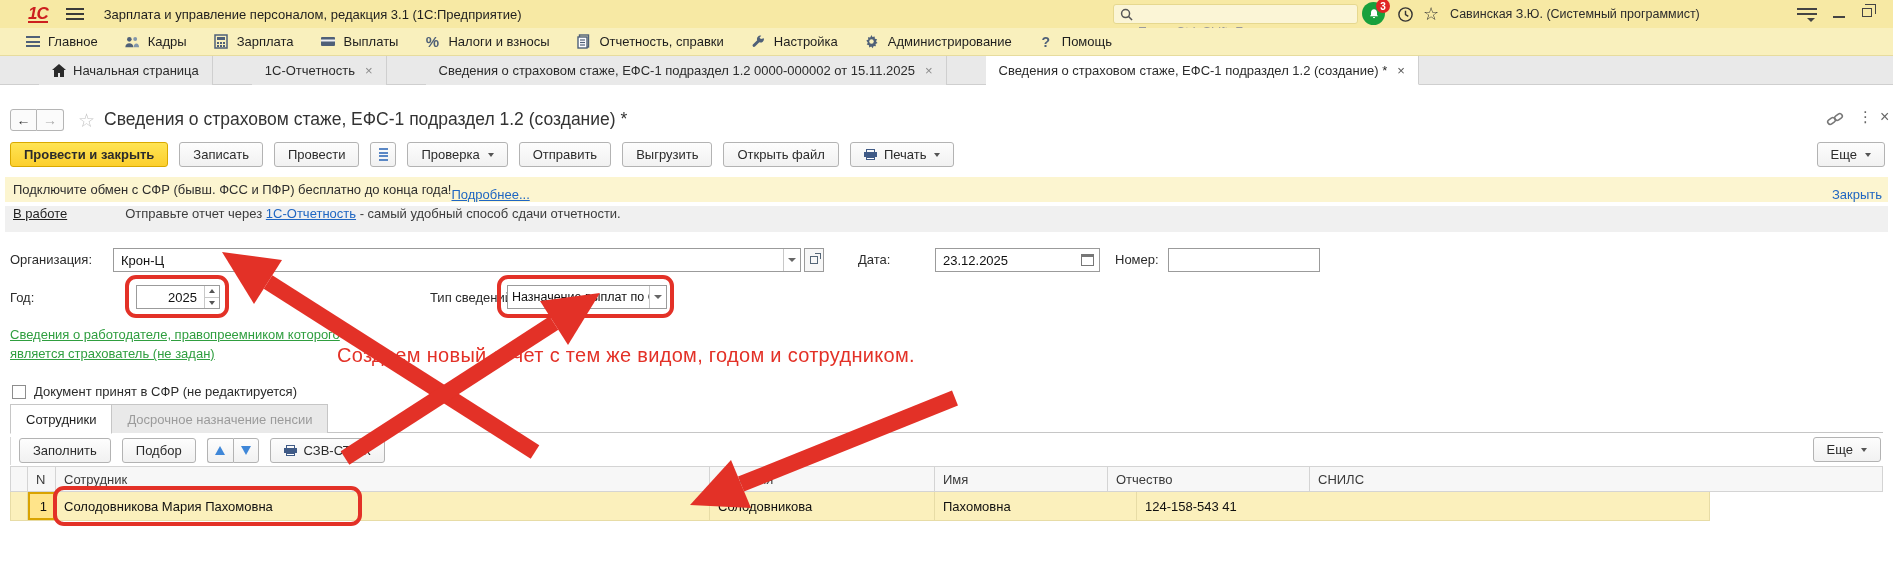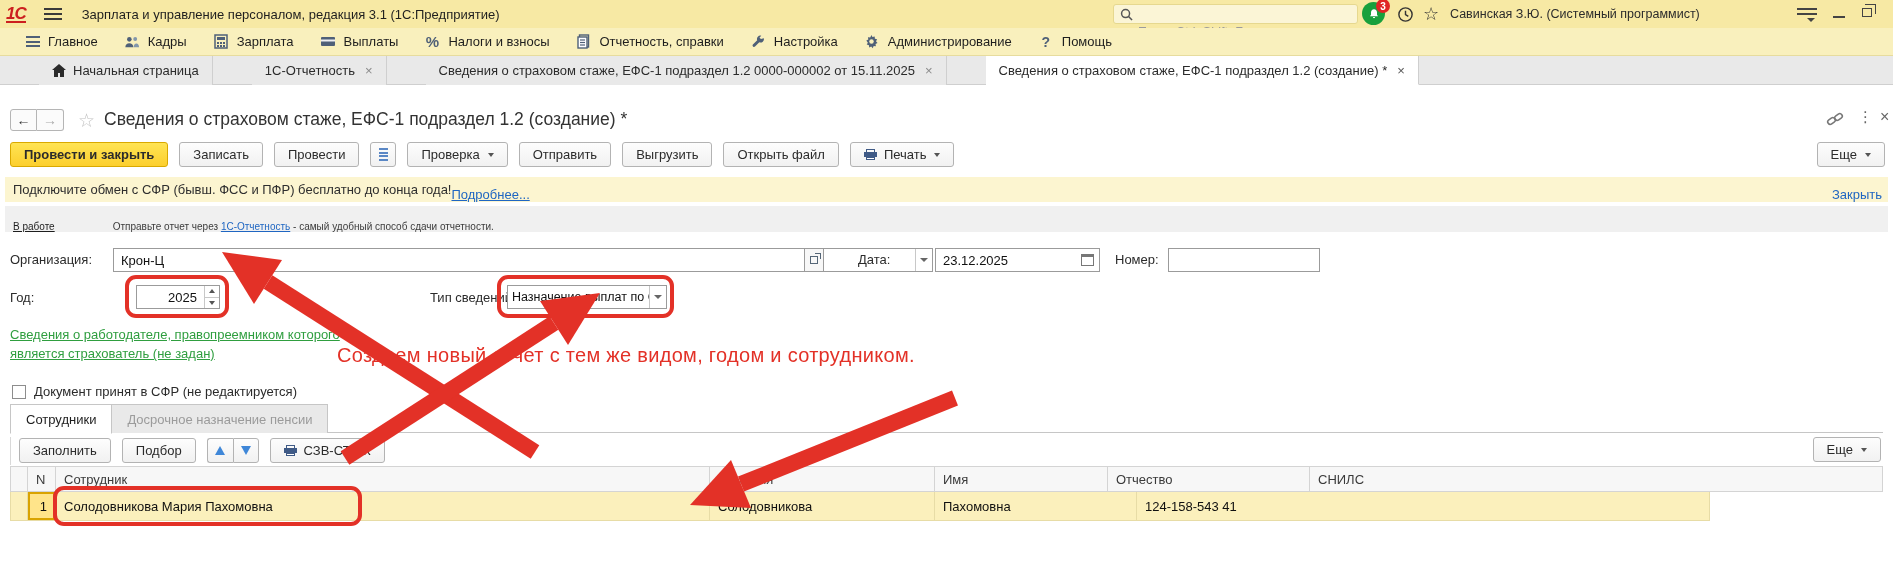--- a/index.html
+++ b/index.html
@@ -2,21 +2,21 @@
 <html><head>
 <meta charset="utf-8">
 <style>
   * { margin:0; padding:0; box-sizing:border-box; }
   html,body { background:#fff; }
   body { font-family:"Liberation Sans","DejaVu Sans",sans-serif; font-size:13px; color:#222; }
   #frame { position:relative; width:1893px; height:586px; overflow:hidden; background:#fff; }
 
   
   .titlebar { position:absolute; left:0; top:0; width:100%; height:28px; background:#f7e9a4; display:flex; align-items:center; }
-  .logo1c { font-weight:bold; font-style:italic; font-size:17px; color:#cc1f1f; margin-left:6px; letter-spacing:-1px; border-bottom:2px solid #cc1f1f; line-height:15px; }
+  .logo1c { font-weight:bold; font-style:italic; font-size:17px; color:#cc1f1f; margin-left:28px; letter-spacing:-1px; border-bottom:2px solid #cc1f1f; line-height:15px; }
   .tb-burger { width:18px; height:12px; margin-left:18px; display:flex; flex-direction:column; justify-content:space-between; }
   .tb-burger div { height:2px; background:#3a3a3a; }
   .tb-title { margin-left:20px; font-size:13px; color:#1e1e1e; }
   .searchbox { position:absolute; left:1113px; top:4px; width:245px; height:20px; background:rgba(255,255,255,.55); border:1px solid #e6d88f; border-radius:3px; display:flex; align-items:center; padding:0 6px; }
   .searchbox input { border:none; outline:none; background:transparent; font-size:12.5px; color:#444; width:200px; margin-left:5px; font-family:inherit;margin-top:36px; }
   .searchbox input::placeholder { color:#9b9b9b; }
   .bellwrap { position:absolute; left:1362px; top:2px; width:24px; height:24px; }
   .bellcirc { width:23px; height:23px; border-radius:50%; background:#18a03c; display:flex; align-items:center; justify-content:center; }
   .badge { position:absolute; right:-4px; top:-3px; min-width:14px; height:14px; border-radius:7px; background:#e02424; color:#fff; font-size:10px; font-weight:bold; display:flex; align-items:center; justify-content:center; padding:0 3px; }
   .tb-ic { position:absolute; top:4px; width:20px; height:20px; display:flex; align-items:center; justify-content:center; color:#333; }
@@ -63,21 +63,21 @@
   .caret { width:0; height:0; border-left:3.5px solid transparent; border-right:3.5px solid transparent; border-top:4px solid #555; margin-left:2px; }
   .btn-ico { width:26px; justify-content:center; padding:0; }
   .stackic { display:flex; flex-direction:column; gap:1.5px; }
   .stackic div { width:9px; height:2px; background:#5a87c5; }
   .btn-more { position:absolute; right:8px; top:0; }
 
   
   .banner { position:absolute; left:5px; top:177px; width:1883px; height:25px; background:#fcf5d0; display:flex; align-items:center; padding:0 8px; font-size:13px; color:#2e2e2e; }
   .banner a { color:#1f66c2; text-decoration:underline;margin-top:9px; }
   .banner .close { position:absolute; right:6px; color:#1f66c2; text-decoration:none; }
-  .statusrow { position:absolute; left:5px; top:206px; width:1883px; height:26px; background:#f0f0f0; display:flex; align-items:flex-end; padding:0 8px; font-size:10px; }
+  .statusrow { position:absolute; left:5px; top:206px; width:1883px; height:26px; background:#f0f0f0; display:flex; align-items:flex-start; padding:0 8px; font-size:13px; }
   .st-state { color:#1e1e1e; text-decoration:underline; }
   .st-hint { margin-left:58px; color:#3c3c3c; }
   .st-hint a { color:#1f66c2; text-decoration:underline; }
 
   
   .flabel { position:absolute; font-size:13px; color:#2b2b2b; }
   .field { position:absolute; height:24px; border:1px solid #9b9b9b; background:#fff; display:flex; align-items:center; font-size:13px; color:#111; }
   .field .val { padding:0 7px; white-space:nowrap; overflow:hidden; flex:1; }
   .dd { width:17px; height:100%; display:flex; align-items:center; justify-content:center; border-left:1px solid #c8c8c8; }
   .dd i { width:0; height:0; border-left:4px solid transparent; border-right:4px solid transparent; border-top:4.5px solid #666; }
@@ -358,21 +358,21 @@
   </div>
 
   <div class="statusrow">
     <span class="st-state">В работе</span>
     <span class="st-hint">
       <span>Отправьте отчет через </span><a href="#">1С-Отчетность</a><span> - самый удобный способ сдачи отчетности.</span>
     </span>
   </div>
 
   <span class="flabel" style="left:10px;top:252px;">Организация:</span>
-  <div class="field" style="left:113px;top:248px;width:820px;gap:40px;">
+  <div class="field" style="left:113px;top:248px;width:688px;gap:40px;">
     <span class="val">Крон-Ц</span>
     <span class="dd">
         <i></i>
       </span>
   </div>
   <div class="openbtn" style="left:804px;top:248px;">
       <span class="sq"></span>
     </div>
   <span class="flabel" style="left:858px;top:252px;">Дата:</span>
   <div class="field" style="left:935px;top:248px;width:165px;">

